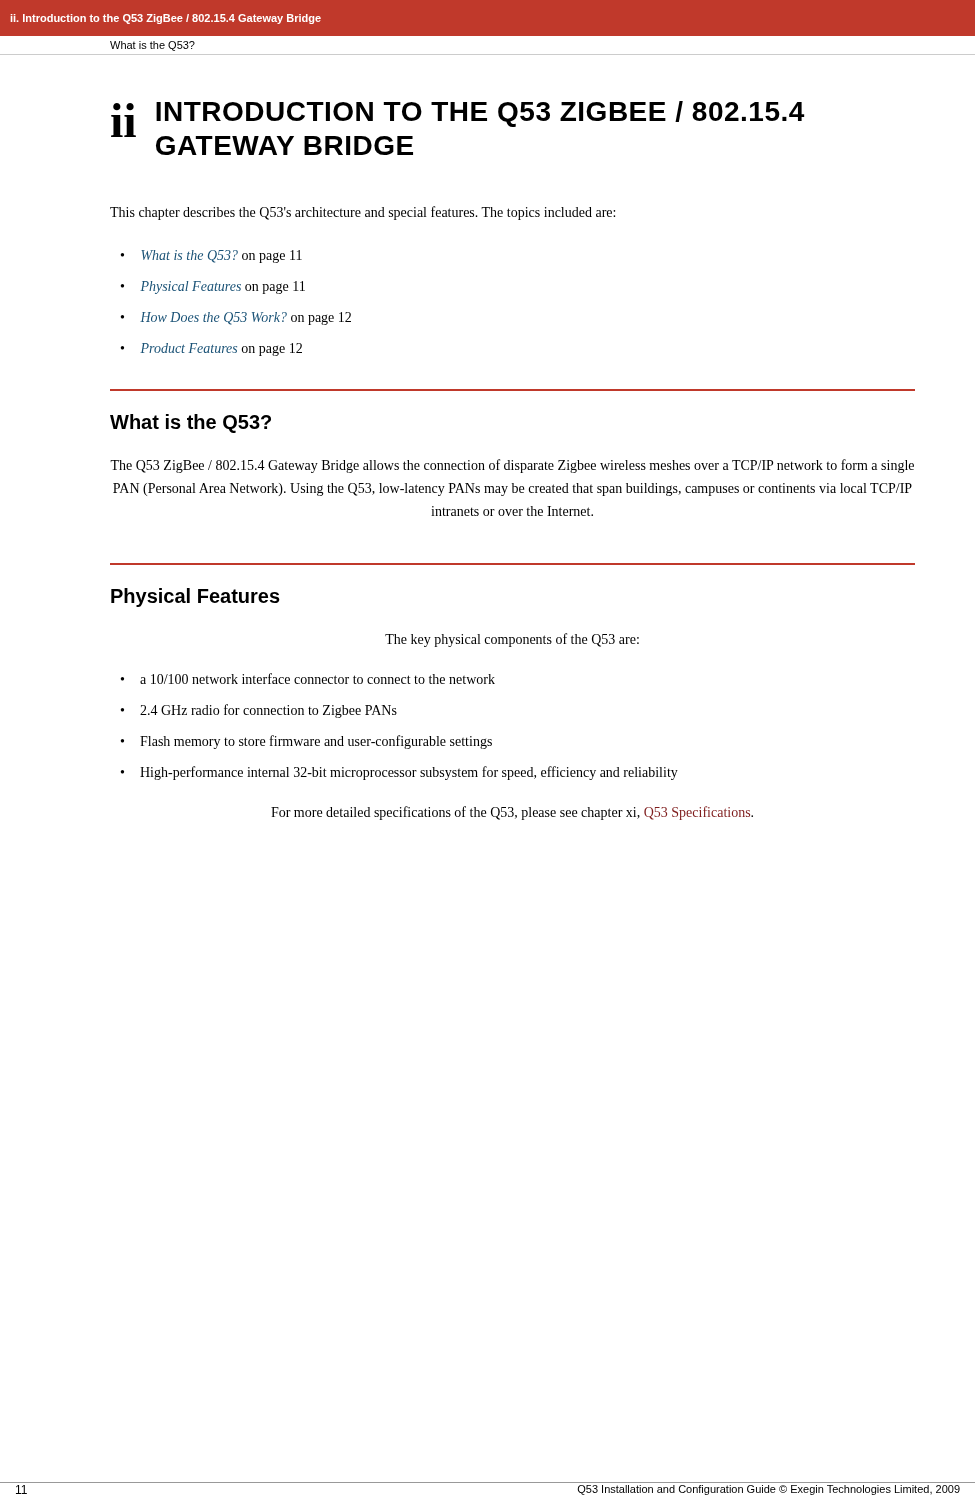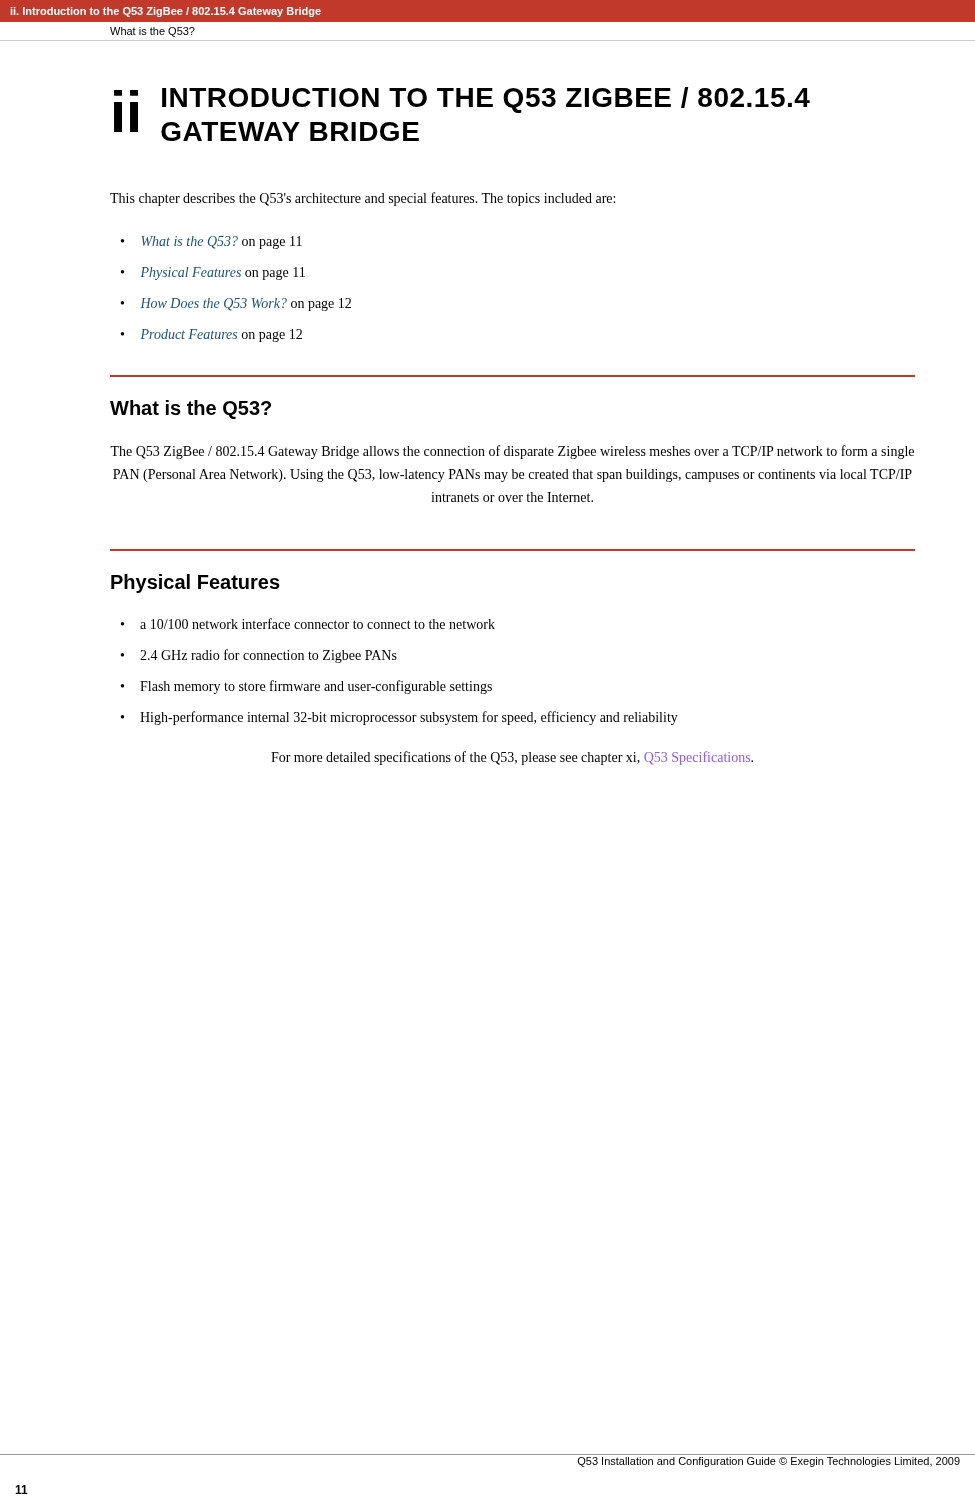--- a/index.html
+++ b/index.html
@@ -9,21 +9,21 @@
       color: #000;
       background: #fff;
       width: 975px;
       min-height: 1512px;
       position: relative;
     }
 
     
     #top-bar {
       background: #c0392b;
-      height: 22px;
+      height: 36px;
       width: 100%;
       display: flex;
       align-items: center;
       padding: 0 10px;
     }
     #top-bar span {
       color: #fff;
       font-size: 11px;
       font-family: Arial, sans-serif;
       font-weight: bold;
@@ -35,22 +35,22 @@
     }
 
     
     #chapter-header {
       display: flex;
       align-items: flex-start;
       margin-bottom: 40px;
       margin-top: 10px;
     }
     #chapter-number {
-      font-size: 58px;
-      font-family: Liberation Sans, sans-serif;
+      font-size: 48px;
+      font-family: Liberation Serif, serif;
       font-weight: bold;
       color: #000;
       margin-right: 18px;
       line-height: 1;
       margin-top: 2px;
     }
     #chapter-title {
       font-size: 28px;
       font-family: Arial, sans-serif;
       font-weight: bold;
@@ -139,30 +139,29 @@
       right: 0;
       display: flex;
       justify-content: space-between;
       padding: 0 15px;
       font-size: 12px;
       font-family: Arial, sans-serif;
       color: #000;
       border-top: 1px solid #999;
     }
     #footer .page-number {
-      font-weight: bold;
-      margin-top: 28px;
+      font-weight: normal;
     }
     #footer .footer-title {
       color: #000;
       font-size: 11px;
     }
 
     .link-text {
-      color: #8b5cf6;
+      color: #7f1d1d;
       text-decoration: none;
     }
   </style>
 </head>
 <body>
 
 <div id="top-bar">
   <span>ii. Introduction to the Q53 ZigBee / 802.15.4 Gateway Bridge</span>
 </div>
 
@@ -198,20 +197,21 @@
   </ul>
 
   <hr class="section-divider">
   <h2 class="section-heading">What is the Q53?</h2>
 
   <p class="body-paragraph">The Q53 ZigBee / 802.15.4 Gateway Bridge allows the connection of disparate Zigbee wireless meshes over a TCP/IP network to form a single PAN (Personal Area Network). Using the Q53, low-latency PANs may be created that span buildings, campuses or continents via local TCP/IP intranets or over the Internet.</p>
 
   <hr class="section-divider" style="margin-top: 40px;">
   <h2 class="section-heading">Physical Features</h2>
 
+  <p class="body-paragraph">The key physical components of the Q53 are:</p>
 
   <ul class="feature-list">
     <li>a 10/100 network interface connector to connect to the network</li>
     <li>2.4 GHz radio for connection to Zigbee PANs</li>
     <li>Flash memory to store firmware and user-configurable settings</li>
     <li>High-performance internal 32-bit microprocessor subsystem for speed, efficiency and reliability</li>
   </ul>
 
   <p class="body-paragraph">
     <span>For more detailed specifications of the Q53, please see chapter xi, </span><a class="link-text">Q53 Specifications</a><span>.</span>

